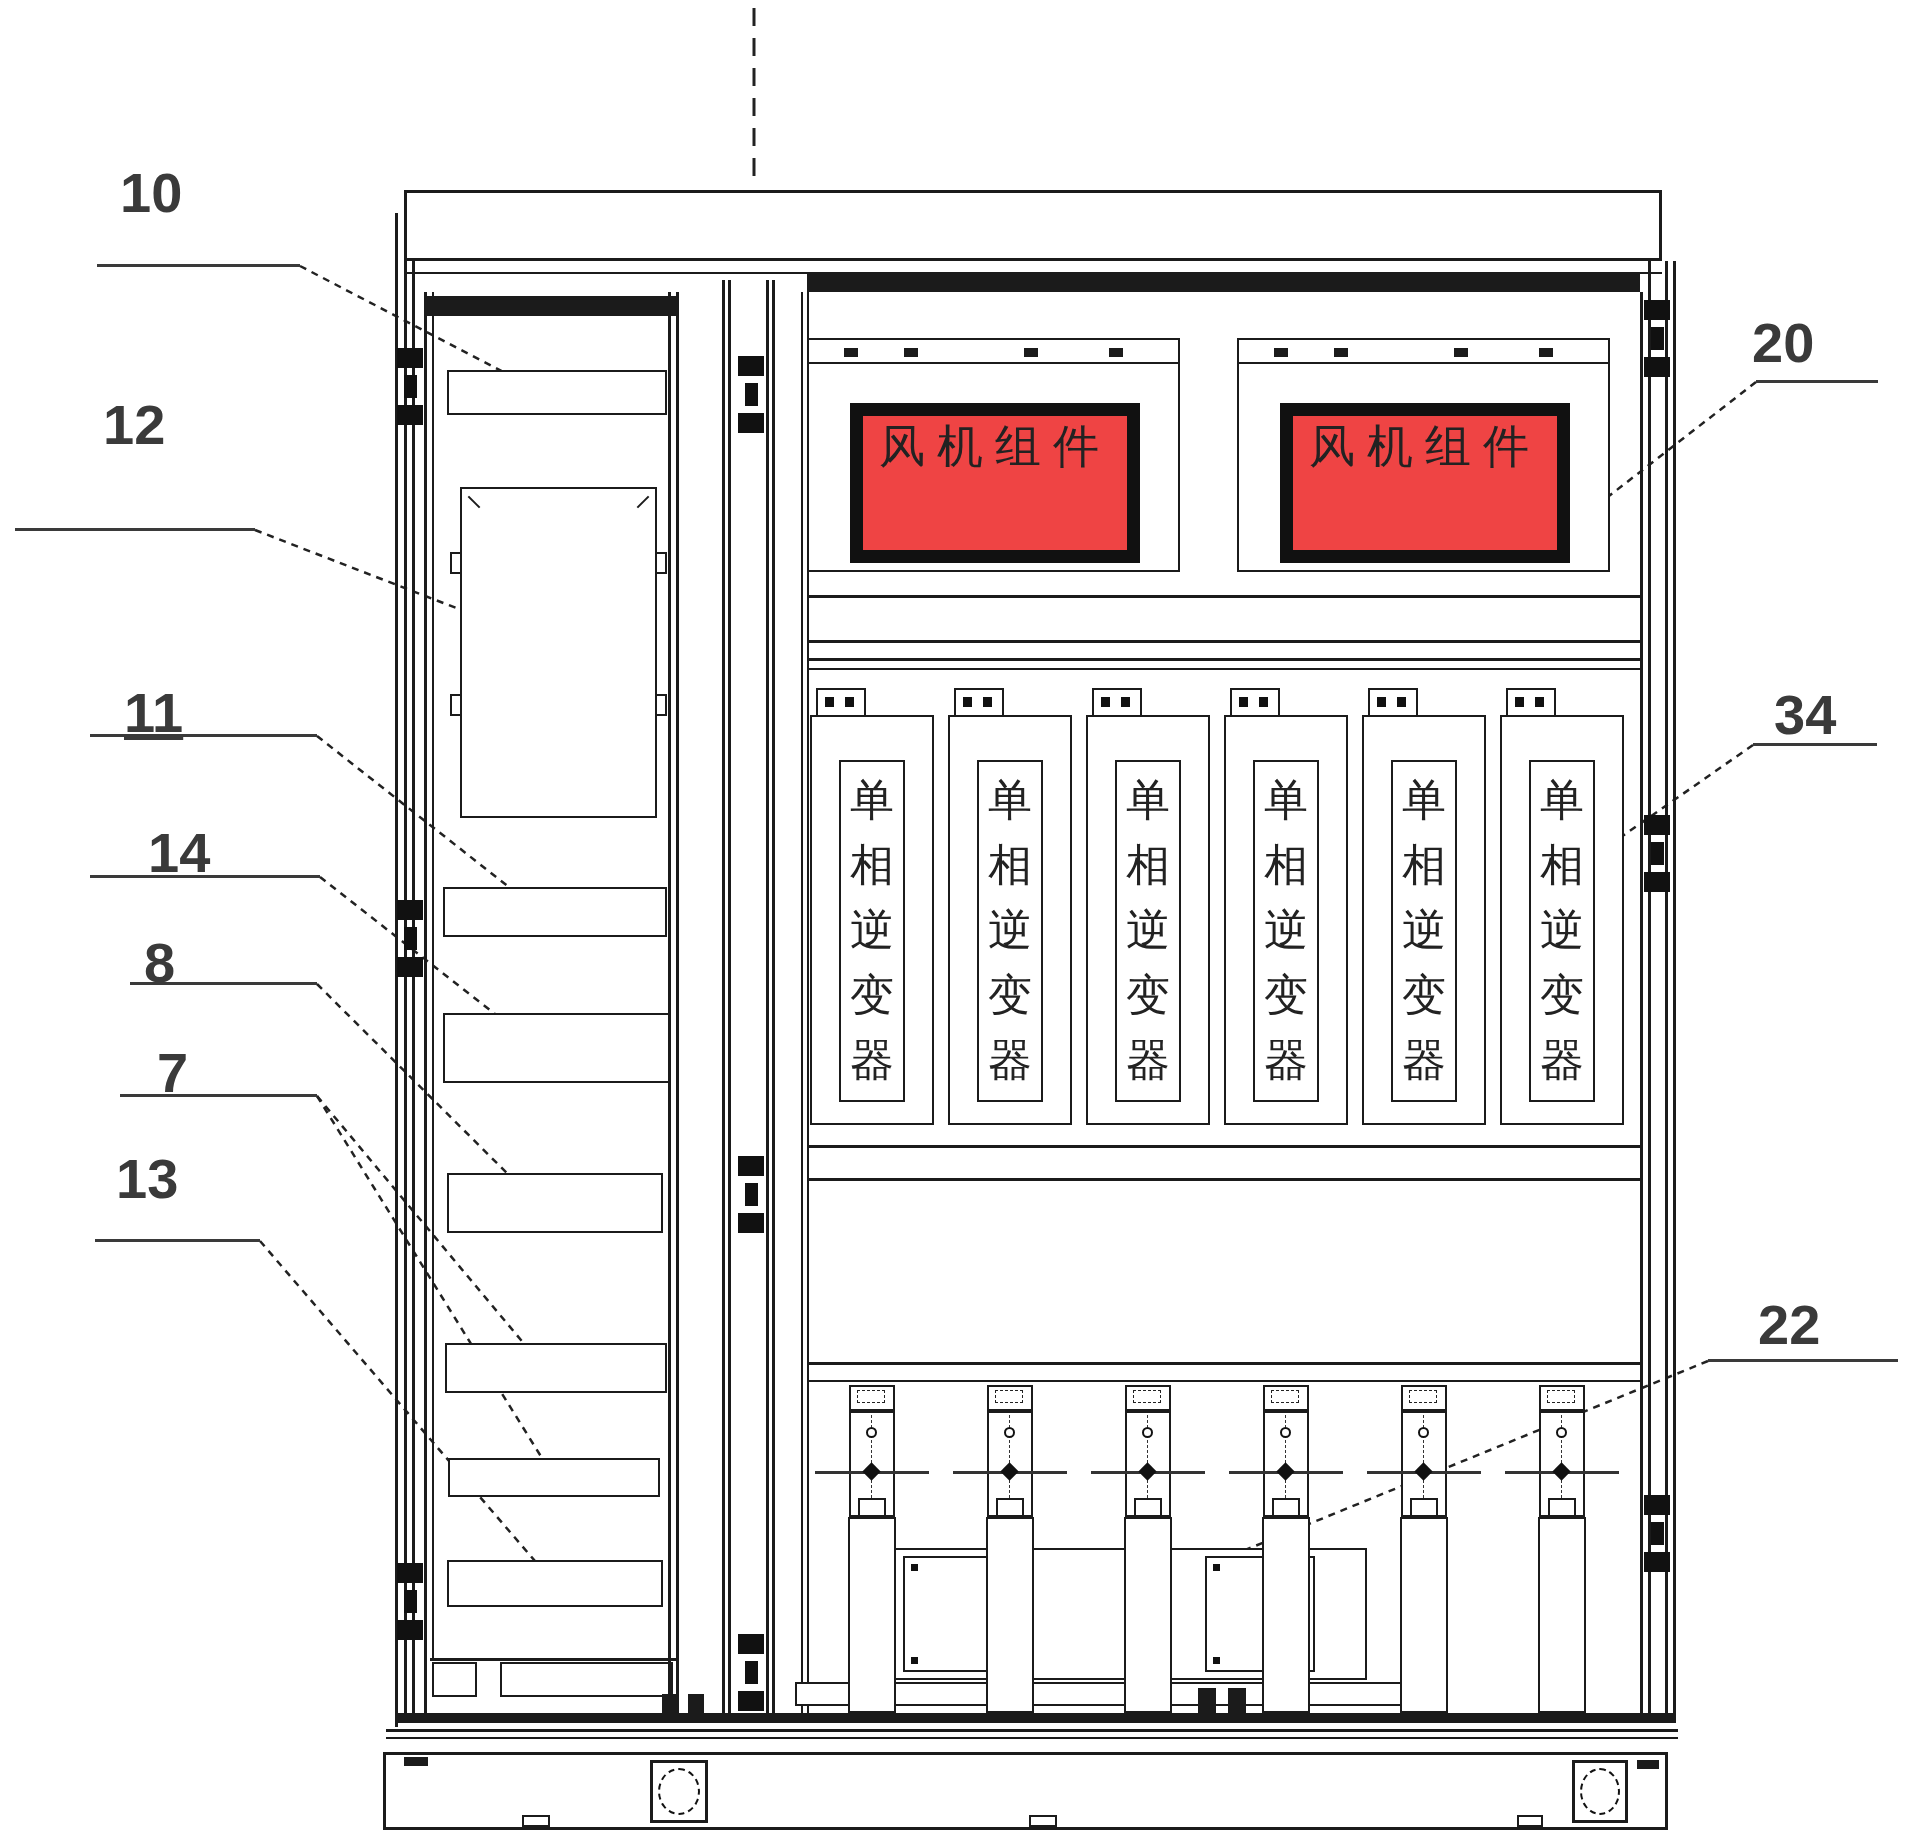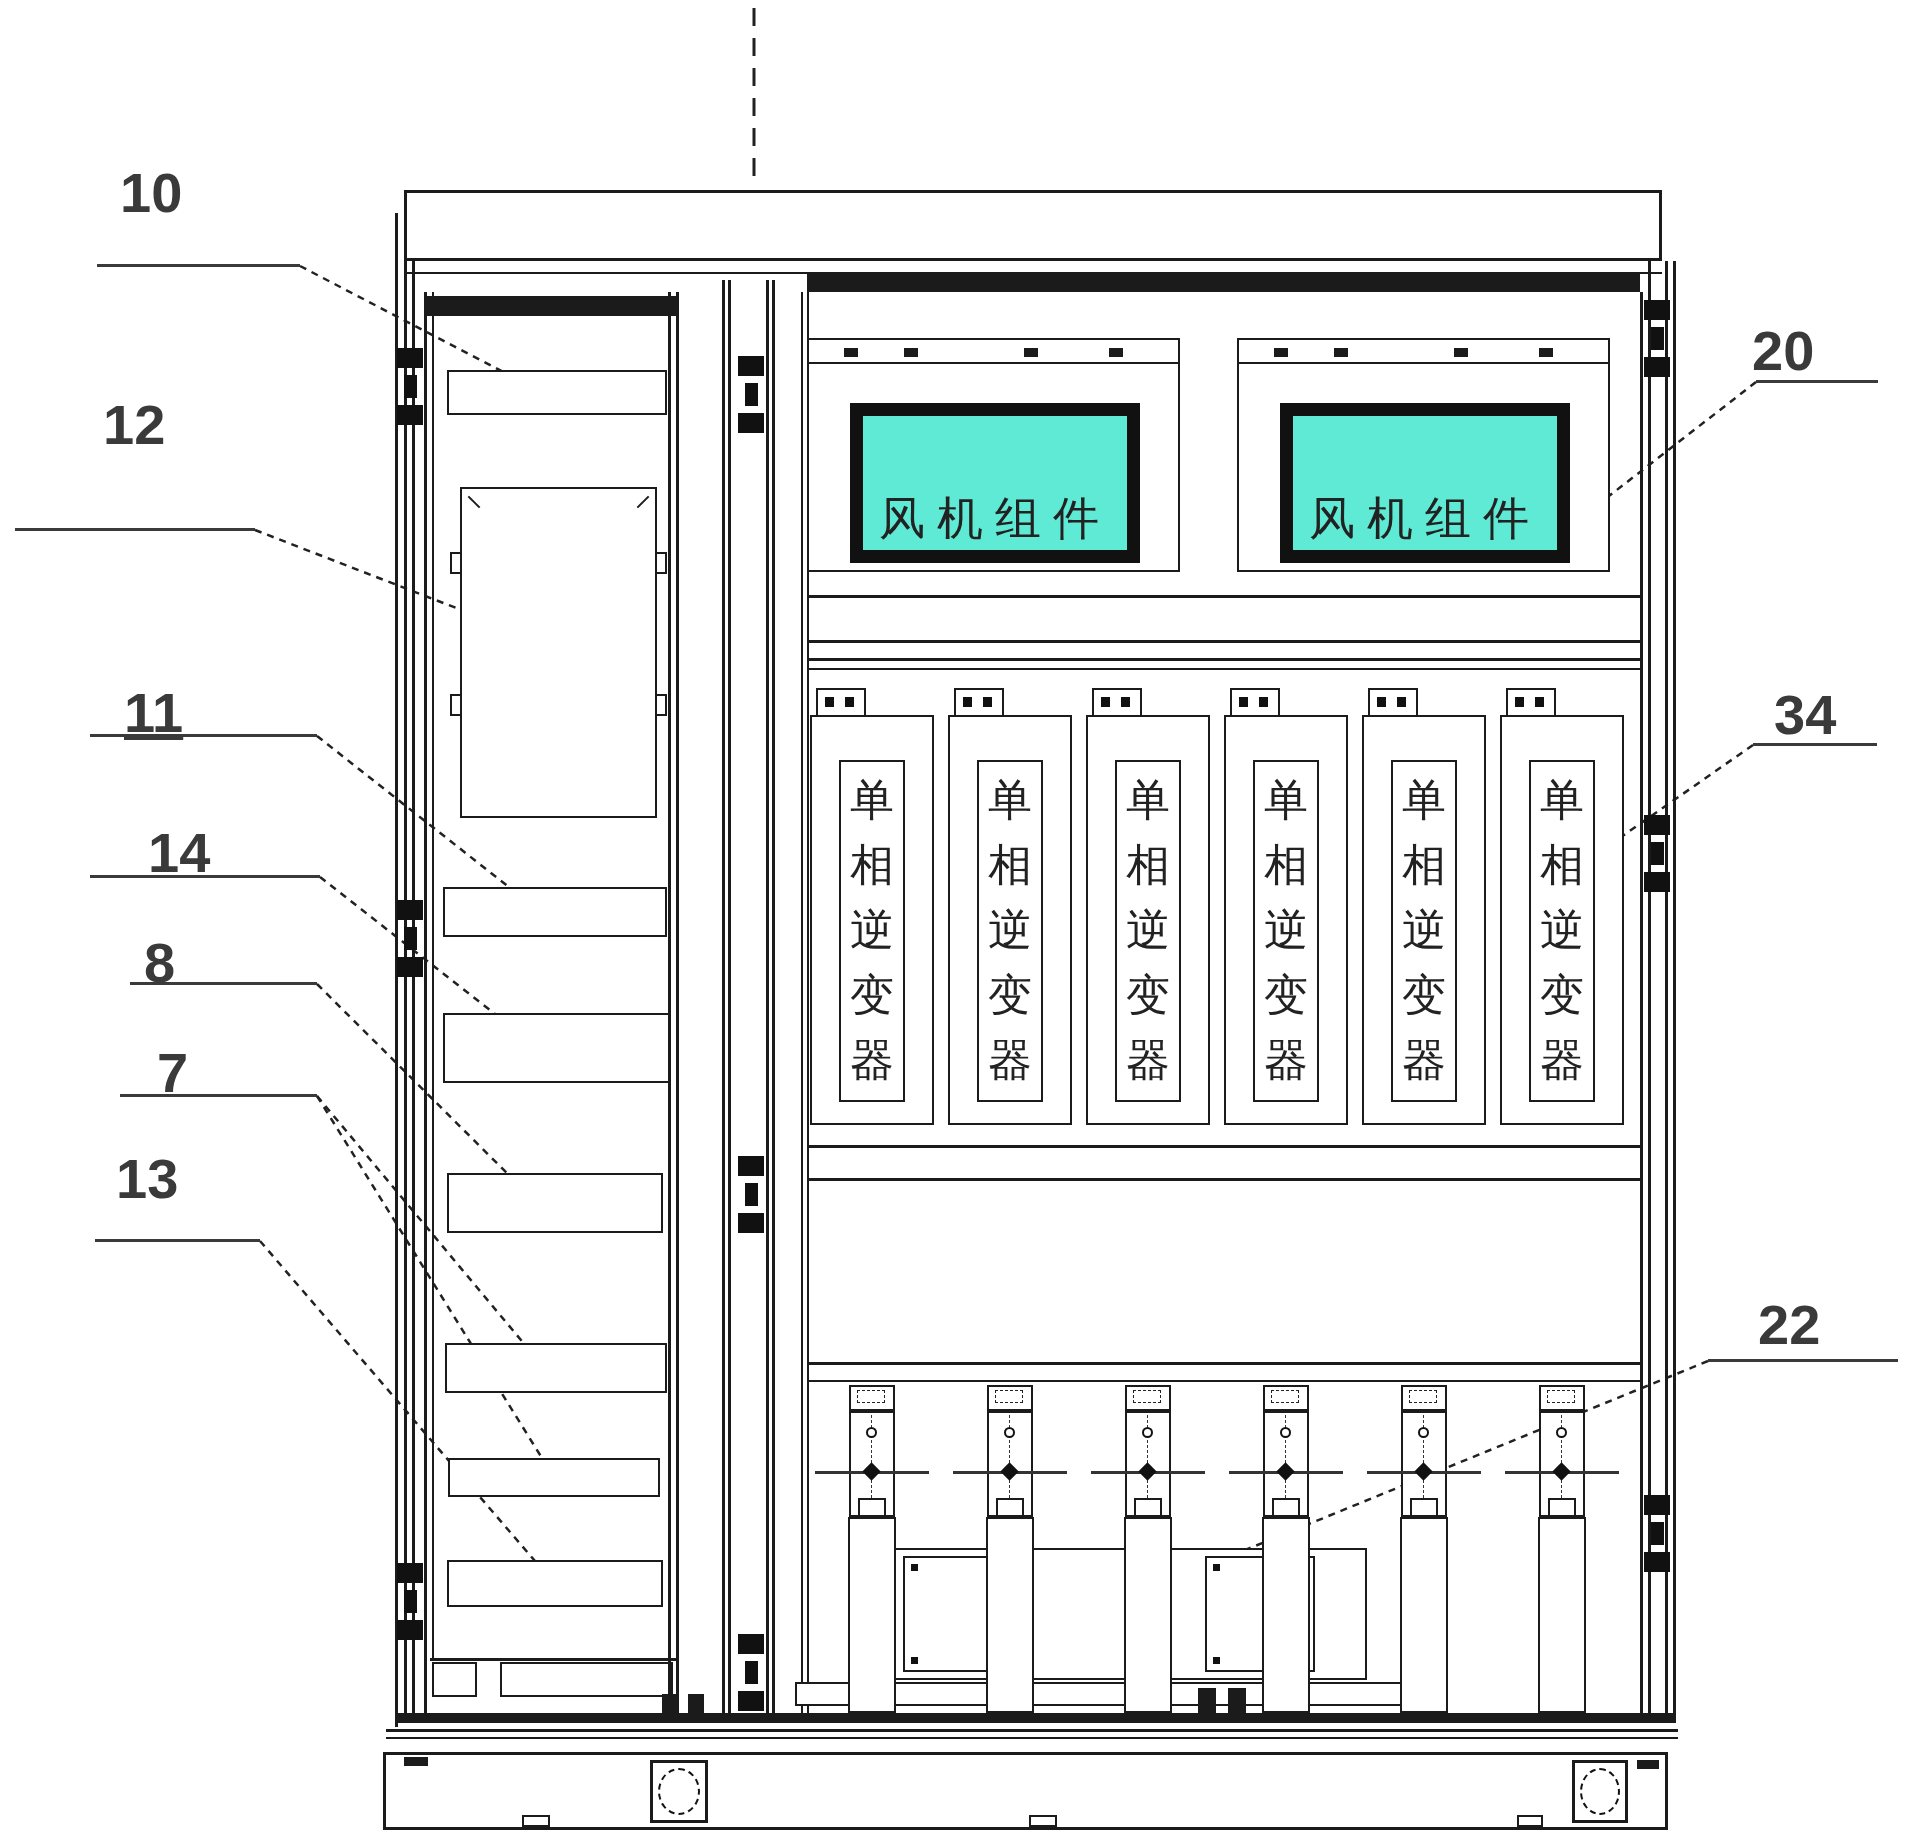--- a/index.html
+++ b/index.html
@@ -7,22 +7,22 @@
   #canvas{position:relative;width:1911px;height:1843px;background:#ffffff;overflow:hidden;
           font-family:"Liberation Sans", sans-serif;color:#2b2b2b;}
   .ln{position:absolute;background:#1b1b1b;}
   .box{position:absolute;border:2.5px solid #1b1b1b;background:#ffffff;box-sizing:border-box;}
   .thin{border-width:2px;}
   .blk{position:absolute;background:#1b1b1b;}
   .zone-label{position:absolute;font-size:54px;letter-spacing:16px;color:#2a2a2a;font-weight:500;white-space:nowrap;}
   .callout-num{position:absolute;font-size:56px;font-weight:600;color:#3a3a3a;white-space:nowrap;}
   .callout-line{position:absolute;height:3px;background:#3a3a3a;}
   .fan-unit{position:absolute;border:2.5px solid #1b1b1b;background:#fff;box-sizing:border-box;}
-  .fan-label-box{position:absolute;border:13px solid #111;background:#5eead4;box-sizing:border-box;
-                 display:flex;align-items:flex-end;justify-content:center;}
+  .fan-label-box{position:absolute;border:13px solid #111;background:#ef4444;box-sizing:border-box;
+                 display:flex;align-items:flex-start;justify-content:center;}
   .fan-label{font-size:46px;letter-spacing:12px;color:#222;white-space:nowrap;}
   .module{position:absolute;top:715px;width:124px;height:410px;border:2.5px solid #1b1b1b;background:#fff;box-sizing:border-box;}
   .module-tab{position:absolute;top:-29px;left:4px;width:50px;height:29px;border:2.5px solid #1b1b1b;background:#fff;box-sizing:border-box;}
   .module-tab .d1,.module-tab .d2{position:absolute;top:7px;width:9px;height:10px;background:#111;}
   .module-tab .d1{left:7px;} .module-tab .d2{left:27px;}
   .module-label-box{position:absolute;left:27px;top:43px;width:66px;height:342px;border:2.5px solid #1b1b1b;
                     background:#fff;box-sizing:border-box;text-align:center;padding-top:5px;}
   .module-label-box span{display:block;font-size:44px;line-height:65px;color:#222;}
   .hinge{position:absolute;width:28px;height:78px;}
   .hinge i{position:absolute;background:#111;display:block;}
@@ -77,21 +77,21 @@
   <div class="callout-num" style="left:124px;top:680px;text-decoration:underline;">11</div>
   <div class="callout-line" style="left:90px;top:734px;width:227px;"></div>
   <div class="callout-num" style="left:148px;top:820px;">14</div>
   <div class="callout-line" style="left:90px;top:875px;width:230px;"></div>
   <div class="callout-num" style="left:144px;top:930px;">8</div>
   <div class="callout-line" style="left:130px;top:982px;width:187px;"></div>
   <div class="callout-num" style="left:157px;top:1040px;">7</div>
   <div class="callout-line" style="left:120px;top:1094px;width:197px;"></div>
   <div class="callout-num" style="left:116px;top:1146px;">13</div>
   <div class="callout-line" style="left:95px;top:1239px;width:165px;"></div>
-  <div class="callout-num" style="left:1752px;top:318px;">20</div>
+  <div class="callout-num" style="left:1752px;top:310px;">20</div>
   <div class="callout-line" style="left:1756px;top:380px;width:122px;"></div>
   <div class="callout-num" style="left:1774px;top:682px;">34</div>
   <div class="callout-line" style="left:1753px;top:743px;width:124px;"></div>
   <div class="callout-num" style="left:1758px;top:1292px;">22</div>
   <div class="callout-line" style="left:1708px;top:1359px;width:190px;"></div>
 
   <div class="box" style="left:404px;top:190px;width:1258px;height:71px;border-width:3px;"></div>
   <div class="ln" style="left:404px;top:272px;width:1258px;height:2px;"></div>
 
   <div class="ln" style="left:395px;top:213px;width:3px;height:1514px;"></div>

